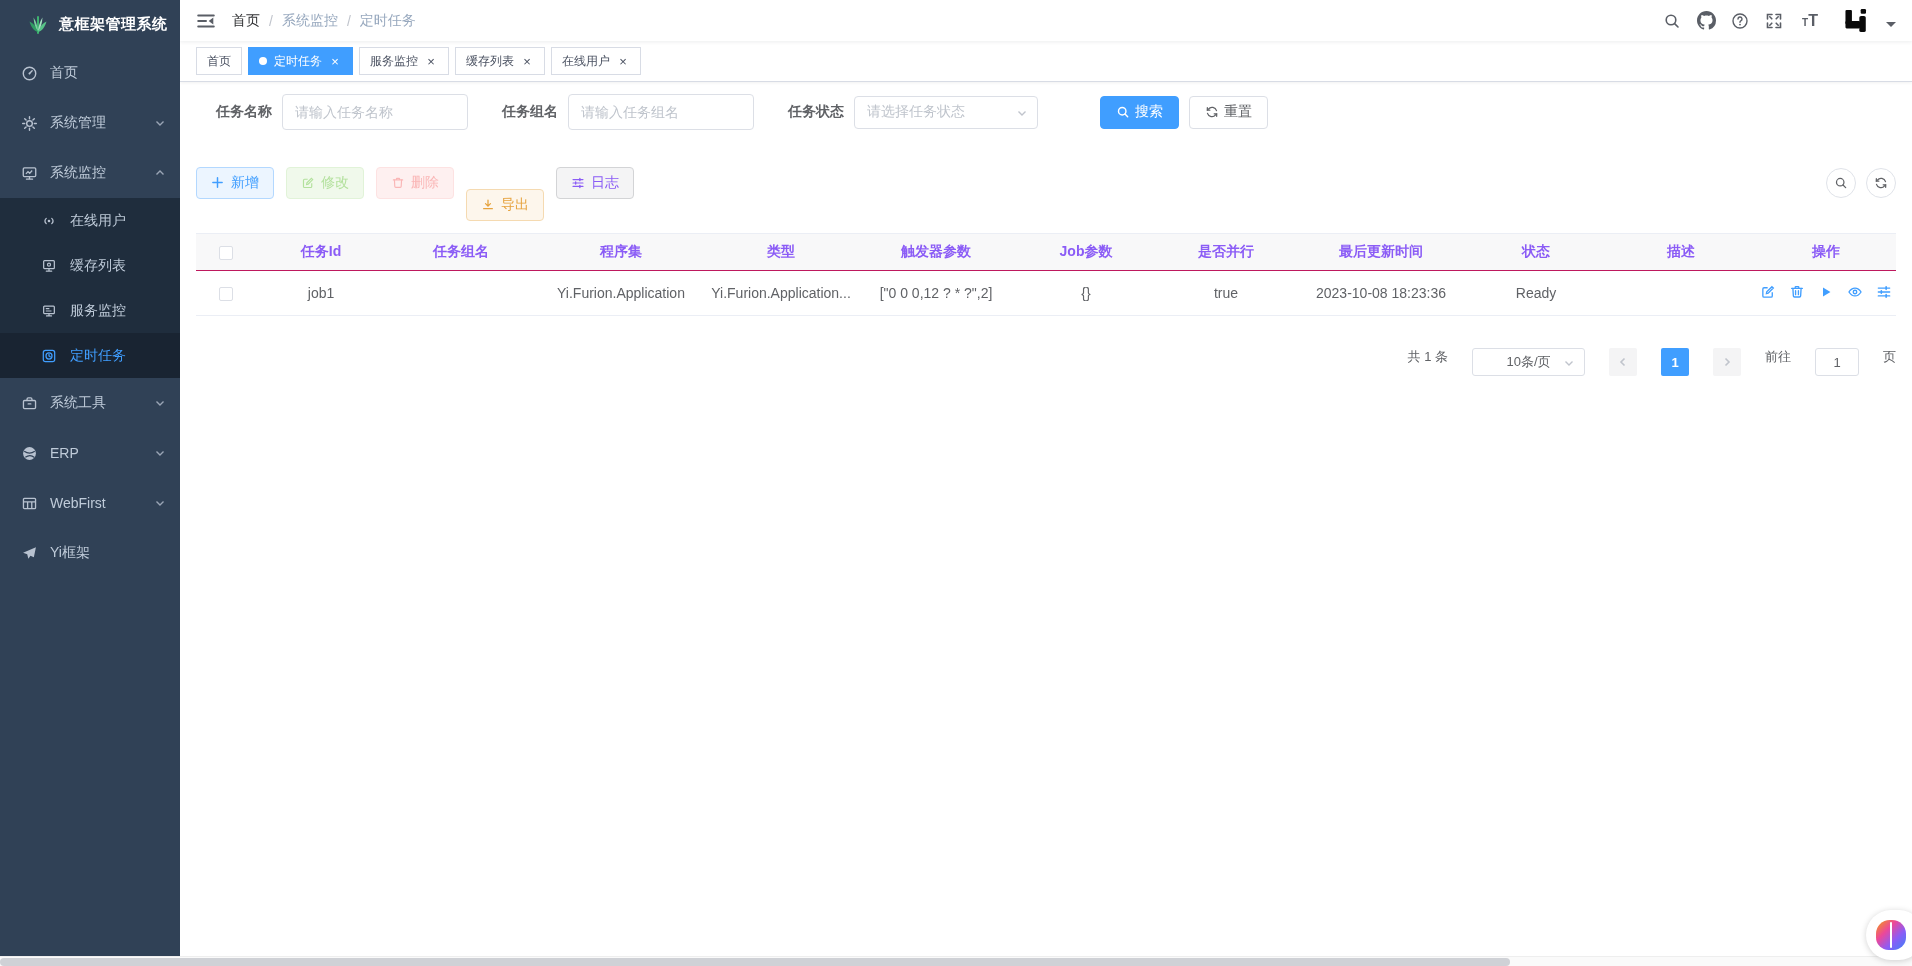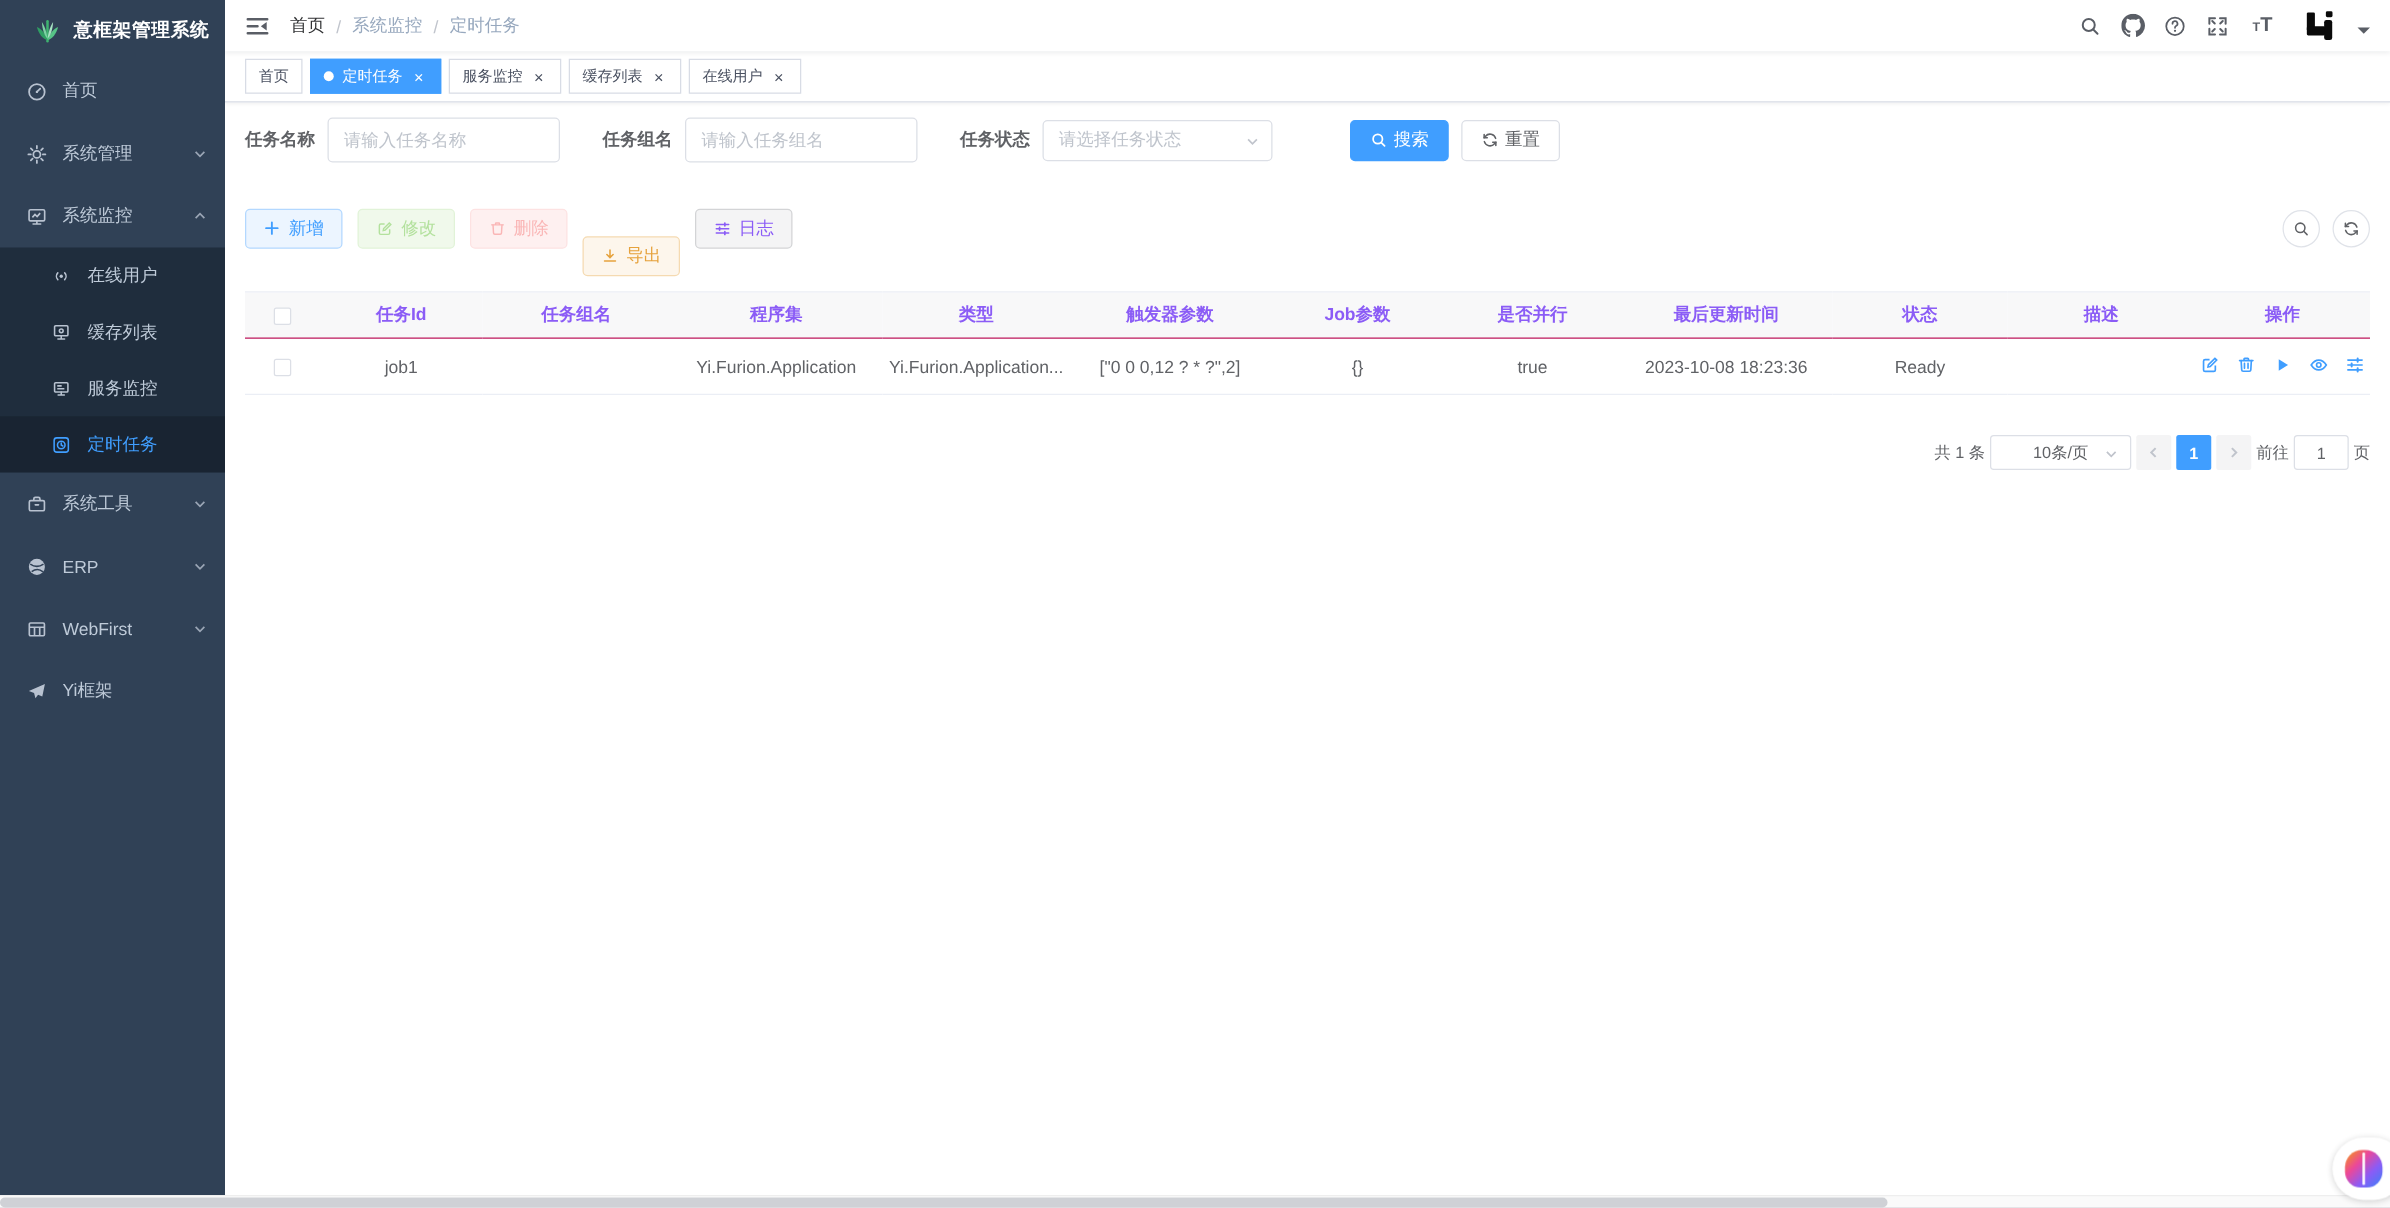--- a/index.html
+++ b/index.html
@@ -46,21 +46,21 @@
     color:#495060; font-size:12px; padding:0 10px; margin-right:6px; cursor:pointer; }
   .tab .tab-close { margin-left:6px; width:14px; height:14px; border-radius:50%; display:inline-flex;
     align-items:center; justify-content:center; font-size:13px; line-height:1; }
   .tab .tab-close::before { content:"×"; }
   .tab.active { background:#409eff; border-color:#409eff; color:#fff; }
   .tab-dot { width:8px; height:8px; border-radius:50%; background:#fff; margin-right:7px; }
 
   
   .content { padding:12px 16px 0; }
 
-  .filter-row { display:flex; align-items:center; }
+  .filter-row { display:flex; align-items:center;margin-left:20px; }
   .f-label { font-weight:600; color:#606266; margin-right:10px; white-space:nowrap; }
   .f-input { width:186px; height:33px; border:1px solid #dcdfe6; border-radius:4px; padding:17px 12px;
     font-size:14px; color:#606266; outline:none; font-family:inherit; }
   .f-input::placeholder { color:#bfc4cc; }
   .f-group { display:flex; align-items:center; margin-right:34px; }
   .f-select { width:184px; height:33px; border:1px solid #dcdfe6; border-radius:4px; padding:0 28px 0 12px;
     display:flex; align-items:center; position:relative; cursor:pointer; background:#fff; }
   .f-select .sel-text { color:#bfc4cc; font-size:14px; }
   .sel-arrow { position:absolute; right:9px; top:10px; width:12px; height:12px; color:#c0c4cc; }
   .btn { height:33px; border-radius:4px; display:inline-flex; align-items:center; gap:5px; padding:0 15px;
@@ -88,21 +88,21 @@
   th { background:#f8f8f9; color:#8b5cf6; font-weight:600; font-size:14px; height:37px;
     border-top:1px solid #ebeef5; border-bottom:1px solid #be185d; text-align:center; }
   td { height:45px; border-bottom:1px solid #ebeef5; text-align:center; color:#606266; font-size:14px;
     overflow:hidden; white-space:nowrap; text-overflow:ellipsis; }
   .checkbox { display:inline-block; width:14px; height:14px; border:1px solid #dcdfe6; border-radius:2px;
     background:#fff; cursor:pointer; vertical-align:middle; }
   .row-actions { display:inline-flex; gap:13px; align-items:center; }
   .act-icon { width:16px; height:16px; color:#409eff; cursor:pointer; display:inline-flex; }
 
   
-  .pagination { display:flex; align-items:center; justify-content:flex-end; margin-top:32px; gap:4px;
+  .pagination { display:flex; justify-content:flex-end; margin-top:32px; gap:24px;
     font-size:13px; color:#606266; }
   .pg-select { width:113px; height:28px; border:1px solid #dcdfe6; border-radius:3px; position:relative;
     display:flex; align-items:center; justify-content:center; cursor:pointer; background:#fff; }
   .pg-select .sel-arrow { top:8px; }
   .pg-btn { width:28px; height:28px; border-radius:2px; background:#f4f4f5; color:#c0c4cc;
     display:inline-flex; align-items:center; justify-content:center; cursor:pointer; font-size:13px; }
   .pg-page { width:28px; height:28px; border-radius:2px; background:#409eff; color:#fff; font-weight:bold;
     display:inline-flex; align-items:center; justify-content:center; cursor:pointer; }
   .pg-goto-input { width:44px; height:28px; border:1px solid #dcdfe6; border-radius:3px; text-align:center;
     font-size:13px; color:#606266; outline:none; font-family:inherit; }

